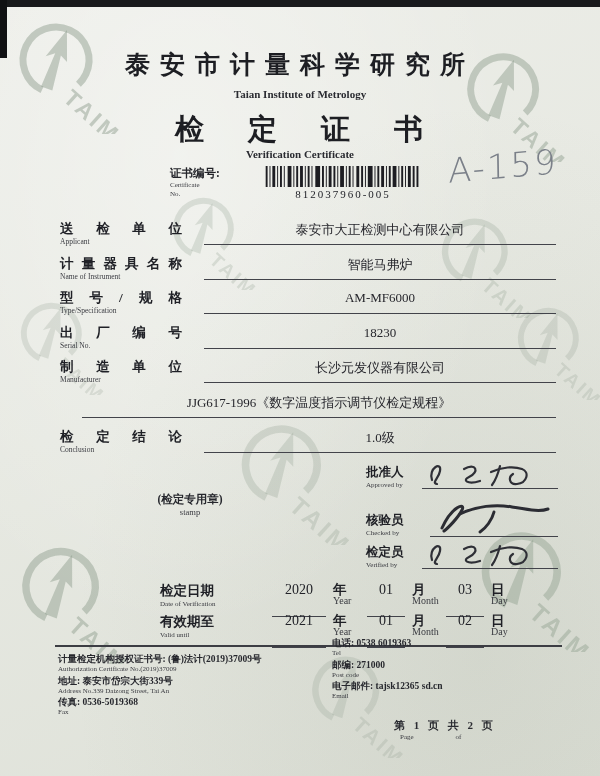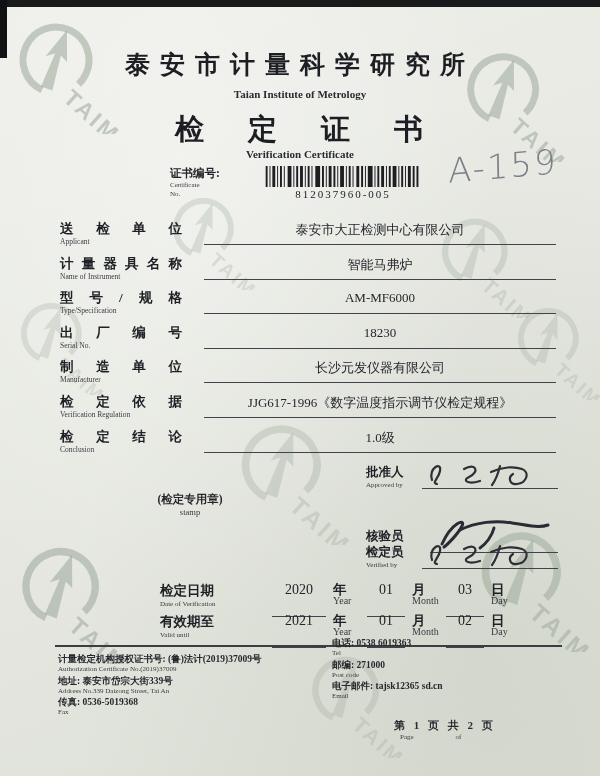--- a/index.html
+++ b/index.html
@@ -227,24 +227,20 @@
       <div class="val">18230</div>
     </div>
     <div class="row">
       <div class="lab">
           <div class="lab-cn">制造单位</div>
           <div class="lab-en">Manufacturer</div>
         </div>
       <div class="val">长沙元发仪器有限公司</div>
     </div>
     <div class="row">
-      <div class="lab">
-          <div class="lab-cn">检定依据</div>
-          <div class="lab-en">Verification Regulation</div>
-        </div>
       <div class="val">JJG617-1996《数字温度指示调节仪检定规程》</div>
     </div>
     <div class="row">
       <div class="lab">
           <div class="lab-cn">检定结论</div>
           <div class="lab-en">Conclusion</div>
         </div>
       <div class="val">1.0级</div>
     </div>
   </div>
@@ -261,21 +257,21 @@
       </div>
     <div class="sig-line">
       <svg width="126" height="34" viewBox="0 0 126 34" fill="none" stroke="#2e2f36" stroke-width="2.2" stroke-linecap="round">
         <path d="M8 24 C4 12 18 5 16 15 C15 22 7 27 13 28"></path>
         <path d="M40 13 C52 6 56 16 45 21 C38 24 43 29 56 25"></path>
         <path d="M76 10 C74 18 71 25 68 29"></path>
         <path d="M67 16 C78 11 90 10 98 13 C106 16 103 27 93 28 C85 29 84 21 89 18"></path>
       </svg>
     </div>
   </div>
-  <div class="sig-row" style="top:516px;gap:8px;">
+  <div class="sig-row" style="top:500px;gap:8px;">
     <div class="lab">
         <div class="cn">核验员</div>
         <div class="en">Checked by</div>
       </div>
     <div class="sig-line">
       <svg width="126" height="40" viewBox="0 0 126 40" fill="none" stroke="#2b2c33" stroke-width="3" stroke-linecap="round">
         <path d="M10 30 C20 8 34 4 30 12 C26 20 16 30 12 33"></path>
         <path d="M28 16 C44 8 64 6 80 9 C98 12 108 14 116 11"></path>
         <path d="M62 14 C60 22 54 30 48 34"></path>
       </svg>

